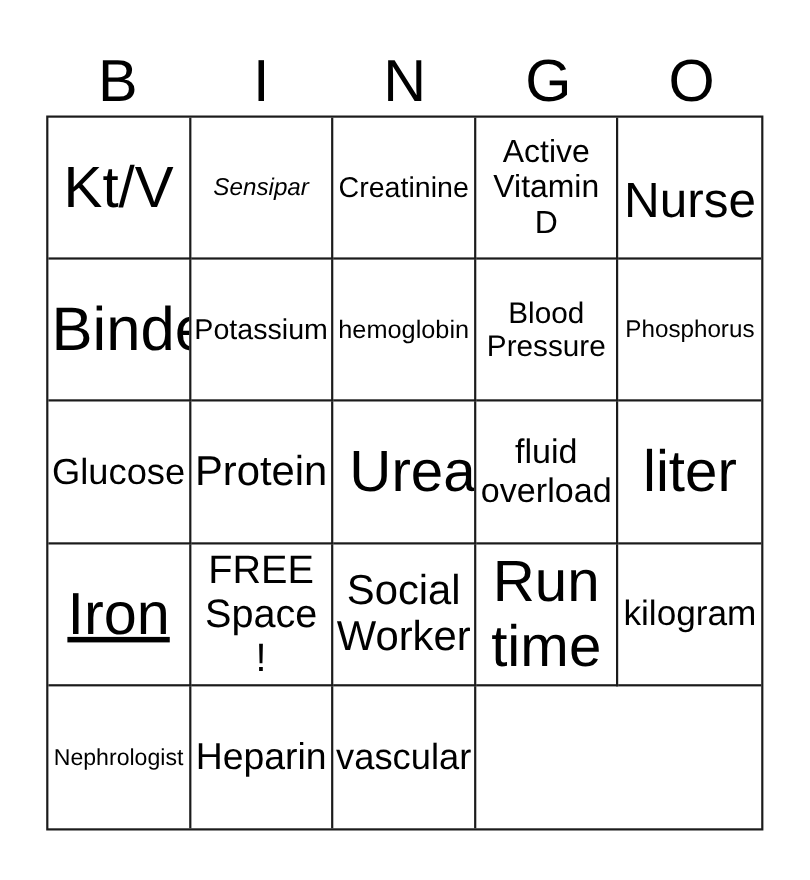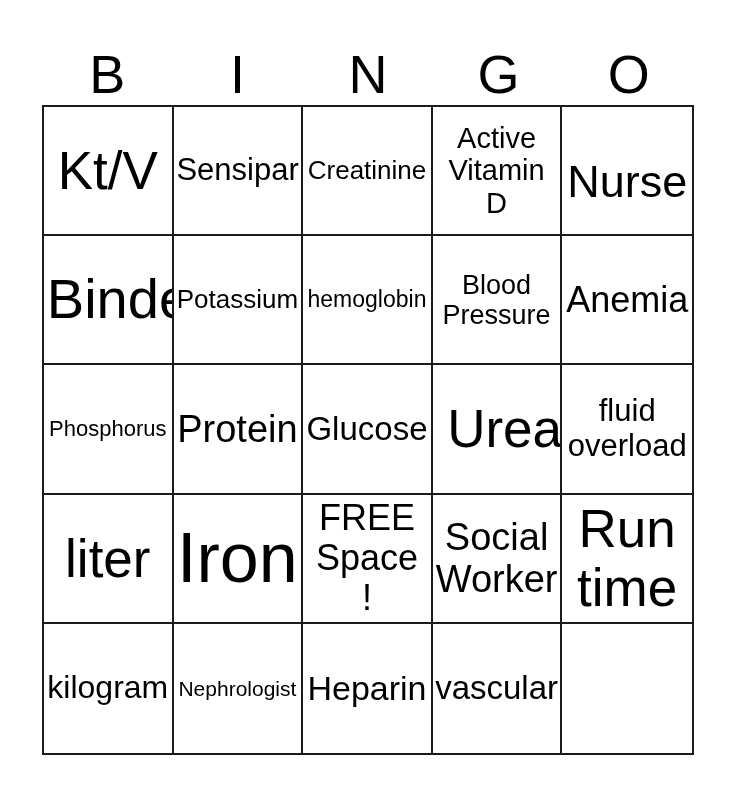--- a/index.html
+++ b/index.html
@@ -76,21 +76,21 @@
     <span class="letter">N</span>
     <span class="letter">G</span>
     <span class="letter">O</span>
   </div>
 
   <div class="grid">
       <div class="cell">
         <span class="cell-text" style="max-width: 122px; font-size: 53px;">Kt/V</span>
       </div>
       <div class="cell">
-        <span class="cell-text" style="max-width: 122px; font-size: 31px;">Sensipar</span>
+        <span class="cell-text" style="max-width: 122px; font-size: 22px; font-style: italic;">Sensipar</span>
       </div>
       <div class="cell">
         <span class="cell-text" style="max-width: 122px; font-size: 26px;">Creatinine</span>
       </div>
       <div class="cell">
         <span class="cell-text" style="max-width: 124px; font-size: 29px;">Active Vitamin D</span>
       </div>
       <div class="cell">
         <span class="cell-text" style="max-width: 122px; font-size: 45px; margin-top: 24px;">Nurse</span>
       </div>
@@ -100,42 +100,39 @@
       <div class="cell">
         <span class="cell-text" style="max-width: 122px; font-size: 26px;">Potassium</span>
       </div>
       <div class="cell">
         <span class="cell-text" style="max-width: 122px; font-size: 23px;">hemoglobin</span>
       </div>
       <div class="cell">
         <span class="cell-text" style="max-width: 124px; font-size: 27px;">Blood Pressure</span>
       </div>
       <div class="cell">
-        <span class="cell-text" style="max-width: 122px; font-size: 36px;">Anemia</span>
-      </div>
-      <div class="cell">
         <span class="cell-text" style="max-width: 122px; font-size: 22px;">Phosphorus</span>
       </div>
       <div class="cell">
-        <span class="cell-text" style="max-width: 122px; font-size: 38px;">Protein</span>
+        <span class="cell-text" style="max-width: 122px; font-size: 33px;">Glucose</span>
       </div>
       <div class="cell">
-        <span class="cell-text" style="max-width: 122px; font-size: 33px;">Glucose</span>
+        <span class="cell-text" style="max-width: 122px; font-size: 38px;">Protein</span>
       </div>
       <div class="cell">
         <span class="cell-text" style="max-width: 124px; font-size: 53px; margin-left: 16px;">Urea</span>
       </div>
       <div class="cell">
         <span class="cell-text" style="max-width: 122px; font-size: 31px;">fluid overload</span>
       </div>
       <div class="cell">
         <span class="cell-text" style="max-width: 122px; font-size: 53px;">liter</span>
       </div>
       <div class="cell">
-        <span class="cell-text" style="max-width: 122px; font-size: 70px;">Iron</span>
+        <span class="cell-text" style="max-width: 122px; font-size: 54px; text-decoration: underline;">Iron</span>
       </div>
       <div class="cell">
         <span class="cell-text" style="max-width: 122px; font-size: 36px;">FREE Space !</span>
       </div>
       <div class="cell">
         <span class="cell-text" style="max-width: 124px; font-size: 38px;">Social Worker</span>
       </div>
       <div class="cell">
         <span class="cell-text" style="max-width: 122px; font-size: 53px;">Run time</span>
       </div>

